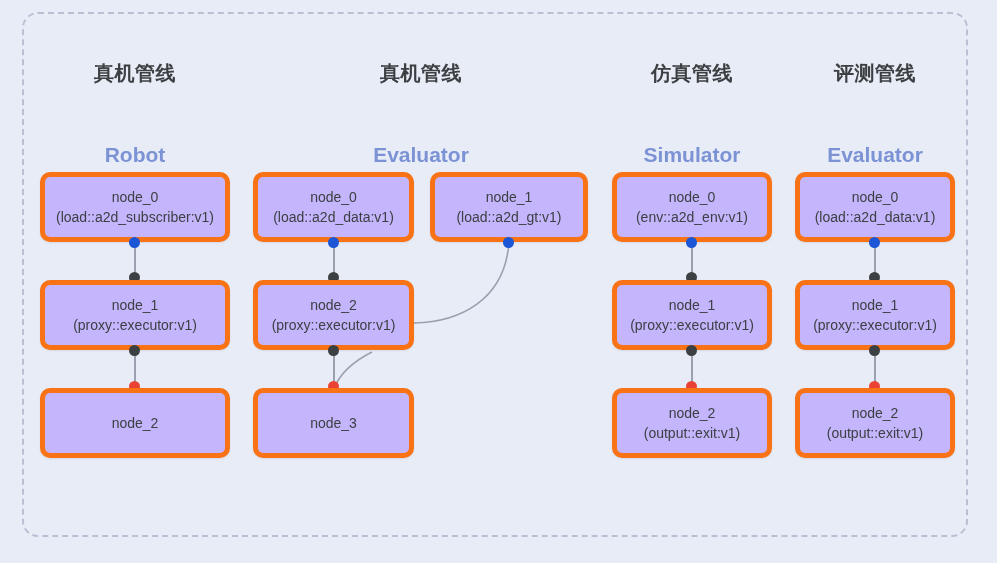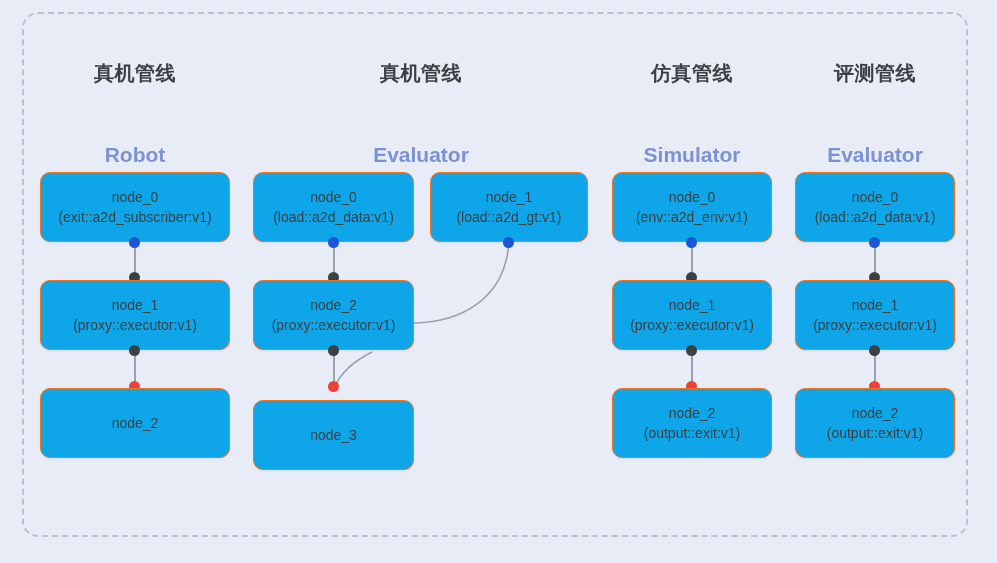--- a/index.html
+++ b/index.html
@@ -63,22 +63,22 @@
     text-align: center;
     font-size: 21px;
     font-weight: bold;
     color: #7b93d4;
     line-height: 26px;
     margin-top: 19px;
   }
   .node {
     position: absolute;
     box-sizing: border-box;
-    background: #0ea5e9;
-    border: 1px solid #f97316;
+    background: #c4b5fd;
+    border: 5px solid #f97316;
     border-radius: 10px;
     box-shadow: 0 1px 2px rgba(60,64,67,0.10);
     display: flex;
     flex-direction: column;
     align-items: center;
     justify-content: center;
     text-align: center;
   }
   .node-name {
     font-size: 14px;
@@ -127,21 +127,21 @@
     <line x1="875" y1="350" x2="875" y2="388" stroke="#9aa0ae" stroke-width="2"></line>
   </svg>
 
   <div class="column" style="left:40px; width:190px;">
     <div class="title-cn">真机管线</div>
     <div class="title-en">Robot</div>
   </div>
 
   <div class="node" style="left:40px; top:172px; width:190px; height:70px;">
     <div class="node-name">node_0</div>
-    <div class="node-sub">(exit::a2d_subscriber:v1)</div>
+    <div class="node-sub">(load::a2d_subscriber:v1)</div>
   </div>
   <div class="port port-in" style="left:129px; top:237px;"></div>
 
   <div class="port port-mid" style="left:129px; top:272px;"></div>
   <div class="node" style="left:40px; top:280px; width:190px; height:70px;">
     <div class="node-name">node_1</div>
     <div class="node-sub">(proxy::executor:v1)</div>
   </div>
   <div class="port port-mid" style="left:129px; top:345px;"></div>
 
@@ -168,21 +168,21 @@
   <div class="port port-in" style="left:503px; top:237px;"></div>
 
   <div class="port port-mid" style="left:328px; top:272px;"></div>
   <div class="node" style="left:253px; top:280px; width:161px; height:70px;">
     <div class="node-name">node_2</div>
     <div class="node-sub">(proxy::executor:v1)</div>
   </div>
   <div class="port port-mid" style="left:328px; top:345px;"></div>
 
   <div class="port port-out" style="left:328px; top:381px;"></div>
-  <div class="node" style="left:253px; top:400px; width:161px; height:70px;">
+  <div class="node" style="left:253px; top:388px; width:161px; height:70px;">
     <div class="node-name">node_3</div>
   </div>
 
   <div class="column" style="left:612px; width:160px;">
     <div class="title-cn">仿真管线</div>
     <div class="title-en">Simulator</div>
   </div>
 
   <div class="node" style="left:612px; top:172px; width:160px; height:70px;">
     <div class="node-name">node_0</div>

